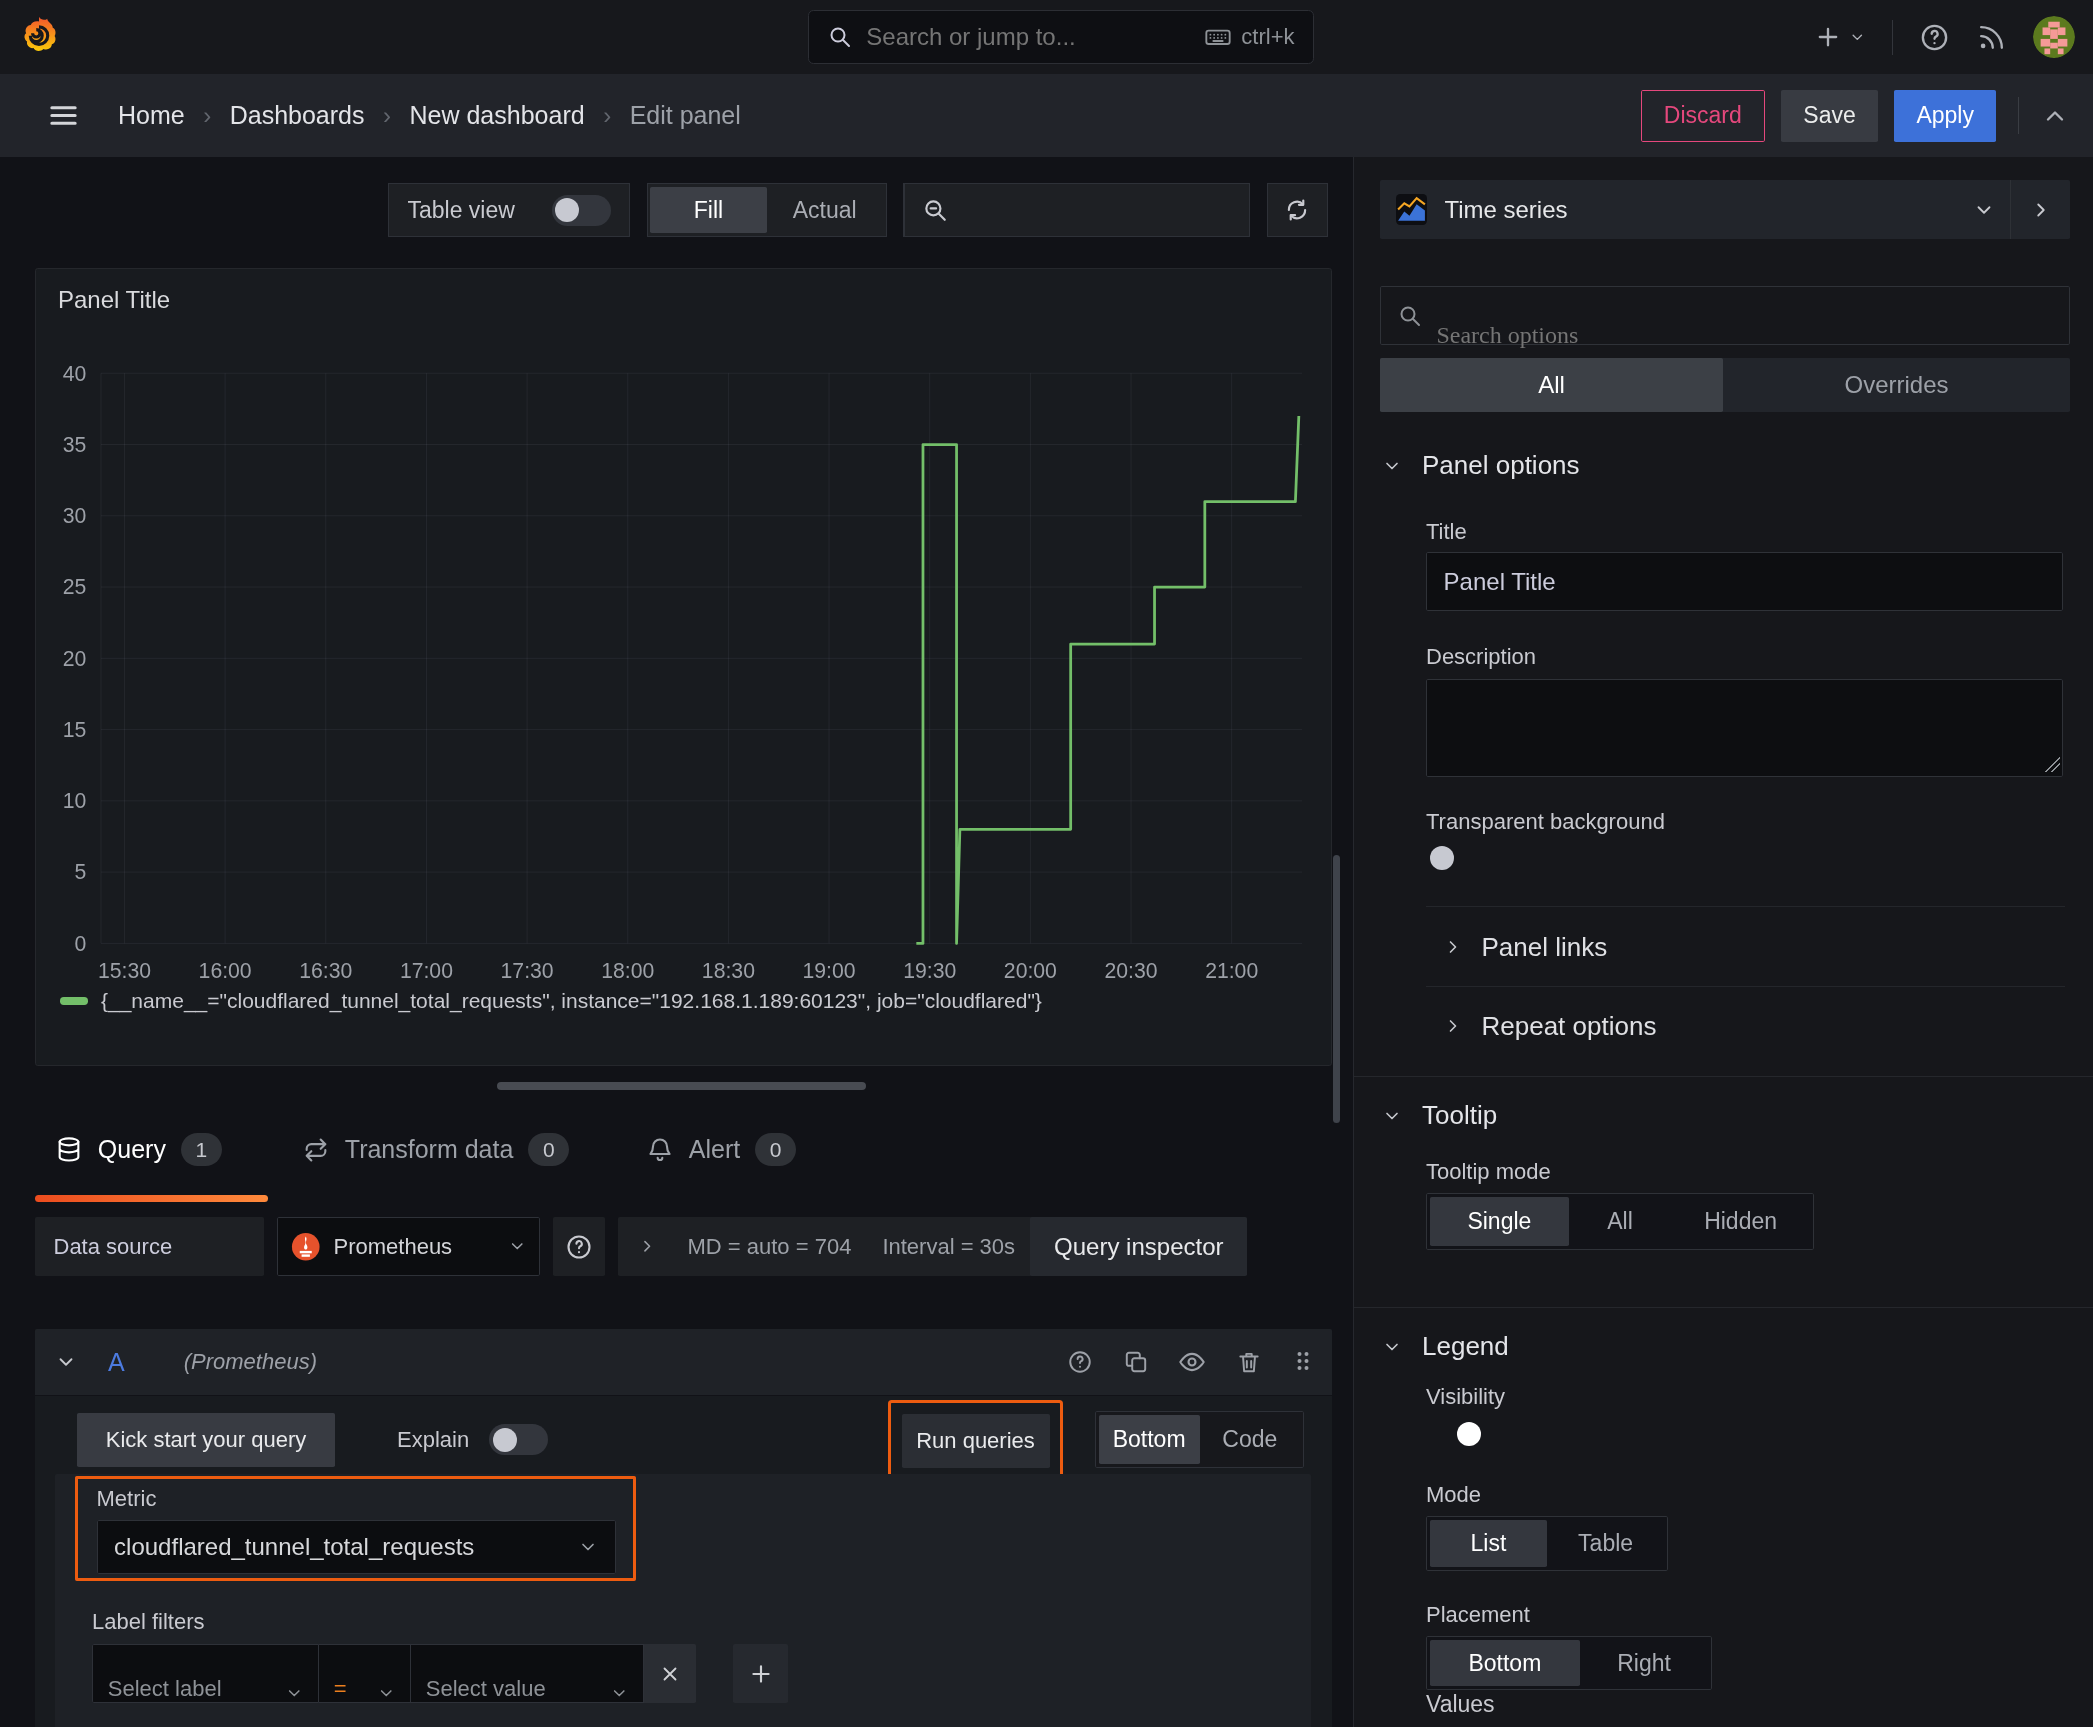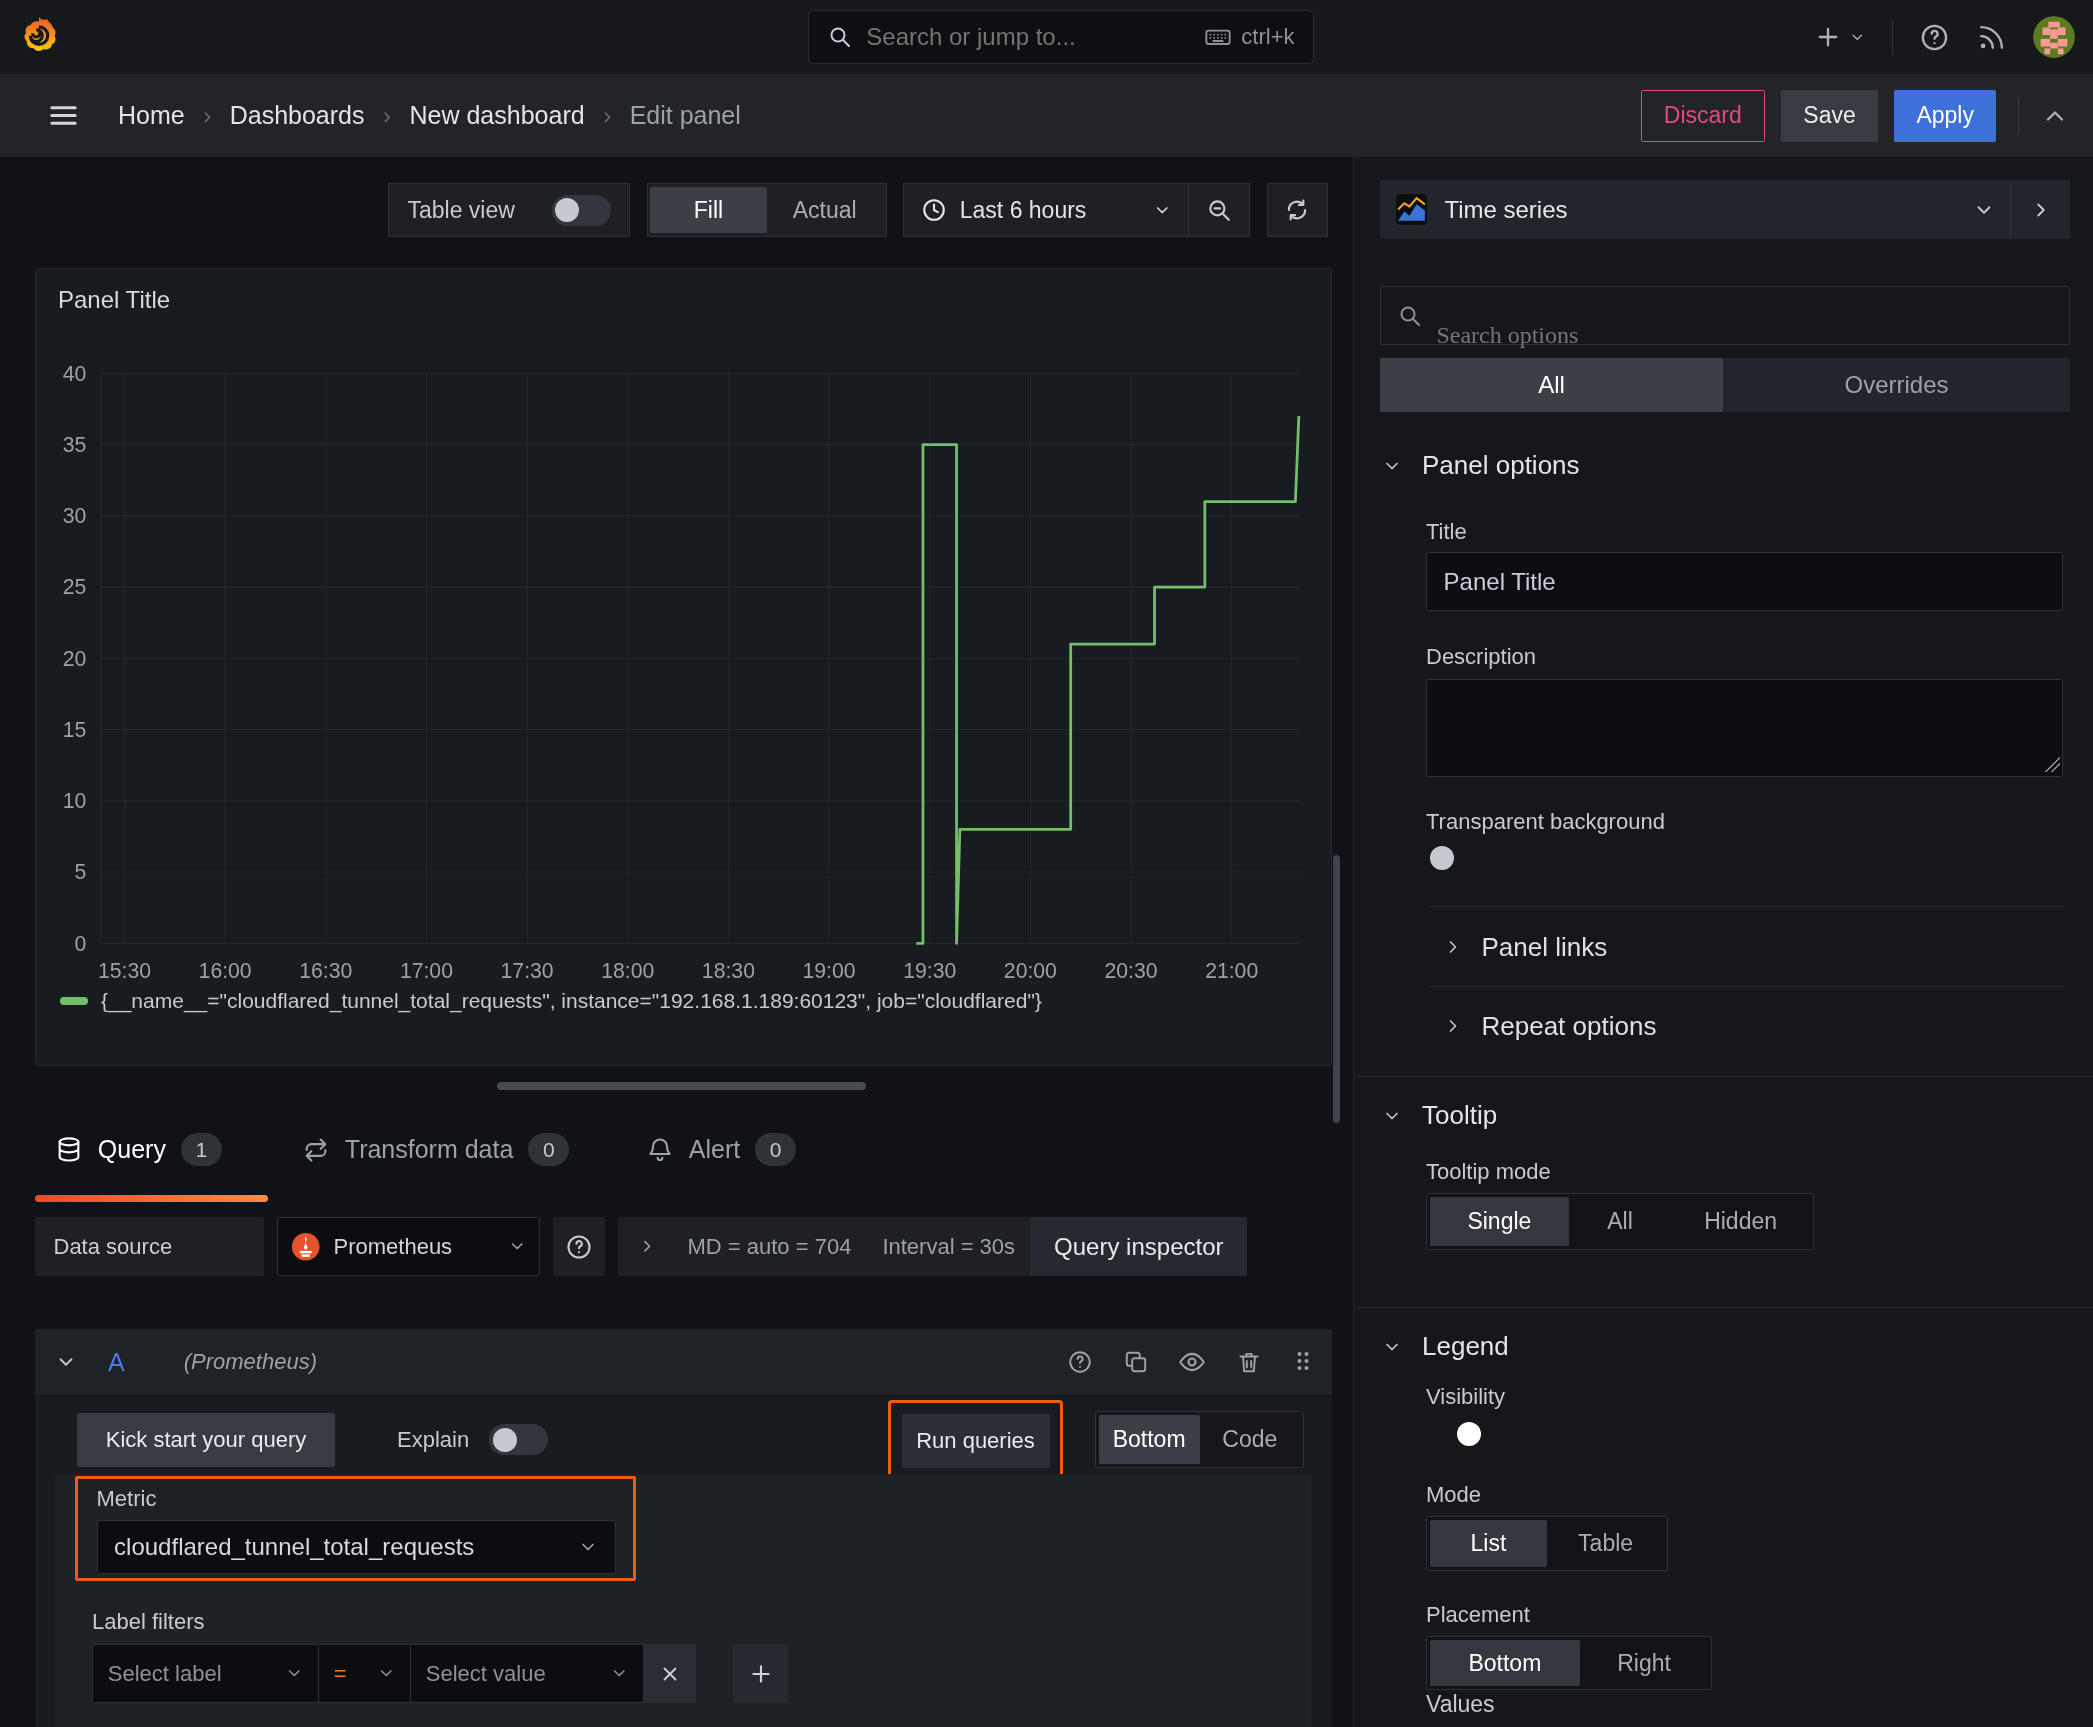--- a/index.html
+++ b/index.html
@@ -95,21 +95,21 @@
   #run-queries { width:148px; height:54px; background:#2b2e34; border-radius:1.8px; display:flex; align-items:center; justify-content:center; font-size:22px; color:#e9eaec; cursor:pointer; }
   #builder-code { position:absolute; left:1060px; top:14.8px; width:209px; height:57px; background:#17181c; border:0.9px solid #2e3138; border-radius:1.8px; display:flex; padding:2.8px; }
 
   #builder-area { position:absolute; left:20px; top:78px; width:1256px; height:255px; background:#1e2126; border-radius:1.8px; }
   #metric-highlight { position:absolute; left:20px; top:1.8px; width:561px; height:105px; border:3.7px solid #ed5c10; border-radius:1.8px; }
   #metric-label { position:absolute; left:18.5px; top:7.4px; font-size:22px; color:#c9cad0; }
   #metric-select { position:absolute; left:18.5px; top:41px; width:519px; height:54px; background:#0c0d10; border:0.9px solid #2e3138; border-radius:1.8px; display:flex; align-items:center; padding:0 16.6px; gap:14.8px; cursor:pointer; }
   #metric-select .mval { flex:1; font-size:24px; color:#d7d8db; }
   #filters-label { position:absolute; left:37px; top:135px; font-size:22px; color:#c9cad0; }
   #filters-row { position:absolute; left:37px; top:170px; display:flex; align-items:center; }
-  .filter-dd { height:59px; background:#0c0d10; border:0.9px solid #2e3138; display:flex; align-items:center; padding:0 14.8px; gap:13px; font-size:22px; color:#8e9297; cursor:pointer; }
+  .filter-dd { height:59px; background:#0c0d10; border:0.9px solid #2e3138; display:flex; align-items:flex-end; padding:0 14.8px; gap:13px; font-size:22px; color:#8e9297; cursor:pointer; }
   #filter-label-dd { width:227px; border-radius:1.8px 0 0 1.8px; }
   #filter-op-dd { width:92px; border-left:none; }
   #filter-op-dd .op { color:#ec7f1f; }
   #filter-value-dd { width:233px; border-left:none; }
   #filter-remove { width:52px; height:59px; background:#2a2d33; border-radius:0 1.8px 1.8px 0; display:flex; align-items:center; justify-content:center; color:#d0d2d6; cursor:pointer; }
   #filter-add { margin-left:37px; width:55px; height:59px; background:#26292f; border-radius:1.8px; display:flex; align-items:center; justify-content:center; color:#d0d2d6; cursor:pointer; }
   .dd-spacer { flex:1; }
 
   
   #options-pane { position:absolute; left:1353px; top:157px; width:740px; height:1571px; background:#16171b; border-left:0.9px solid #26282e; }
@@ -246,30 +246,20 @@
   <div id="controls-row">
     <div class="ctl" id="table-view">
       <span>Table view</span>
       <span class="toggle"></span>
     </div>
     <div class="ctl" id="fill-actual">
       <span class="seg sel">Fill</span>
       <span class="seg">Actual</span>
     </div>
     <div class="ctl" id="time-range">
-      <span class="tr-main">
-        <svg class="ic" width="26" height="26" viewBox="0 0 24 24">
-            <circle cx="12" cy="12" r="9"></circle>
-            <path d="M12 7v5l3.5 2"></path>
-          </svg>
-        <span>Last 6 hours</span>
-        <svg class="ic" width="18.5" height="18.5" viewBox="0 0 24 24" style="margin-left:auto">
-            <path d="M6 9l6 6 6-6"></path>
-          </svg>
-      </span>
       <span class="tr-zoom">
         <svg class="ic" width="26" height="26" viewBox="0 0 24 24">
             <circle cx="10.5" cy="10.5" r="6.5"></circle>
             <path d="M15.5 15.5L21 21M8 10.5h5"></path>
           </svg>
       </span>
     </div>
     <div class="ctl" id="refresh-btn">
       <svg class="ic" width="26" height="26" viewBox="0 0 24 24">
           <path d="M4.5 12a7.5 7.5 0 0 1 13-5.2"></path>

